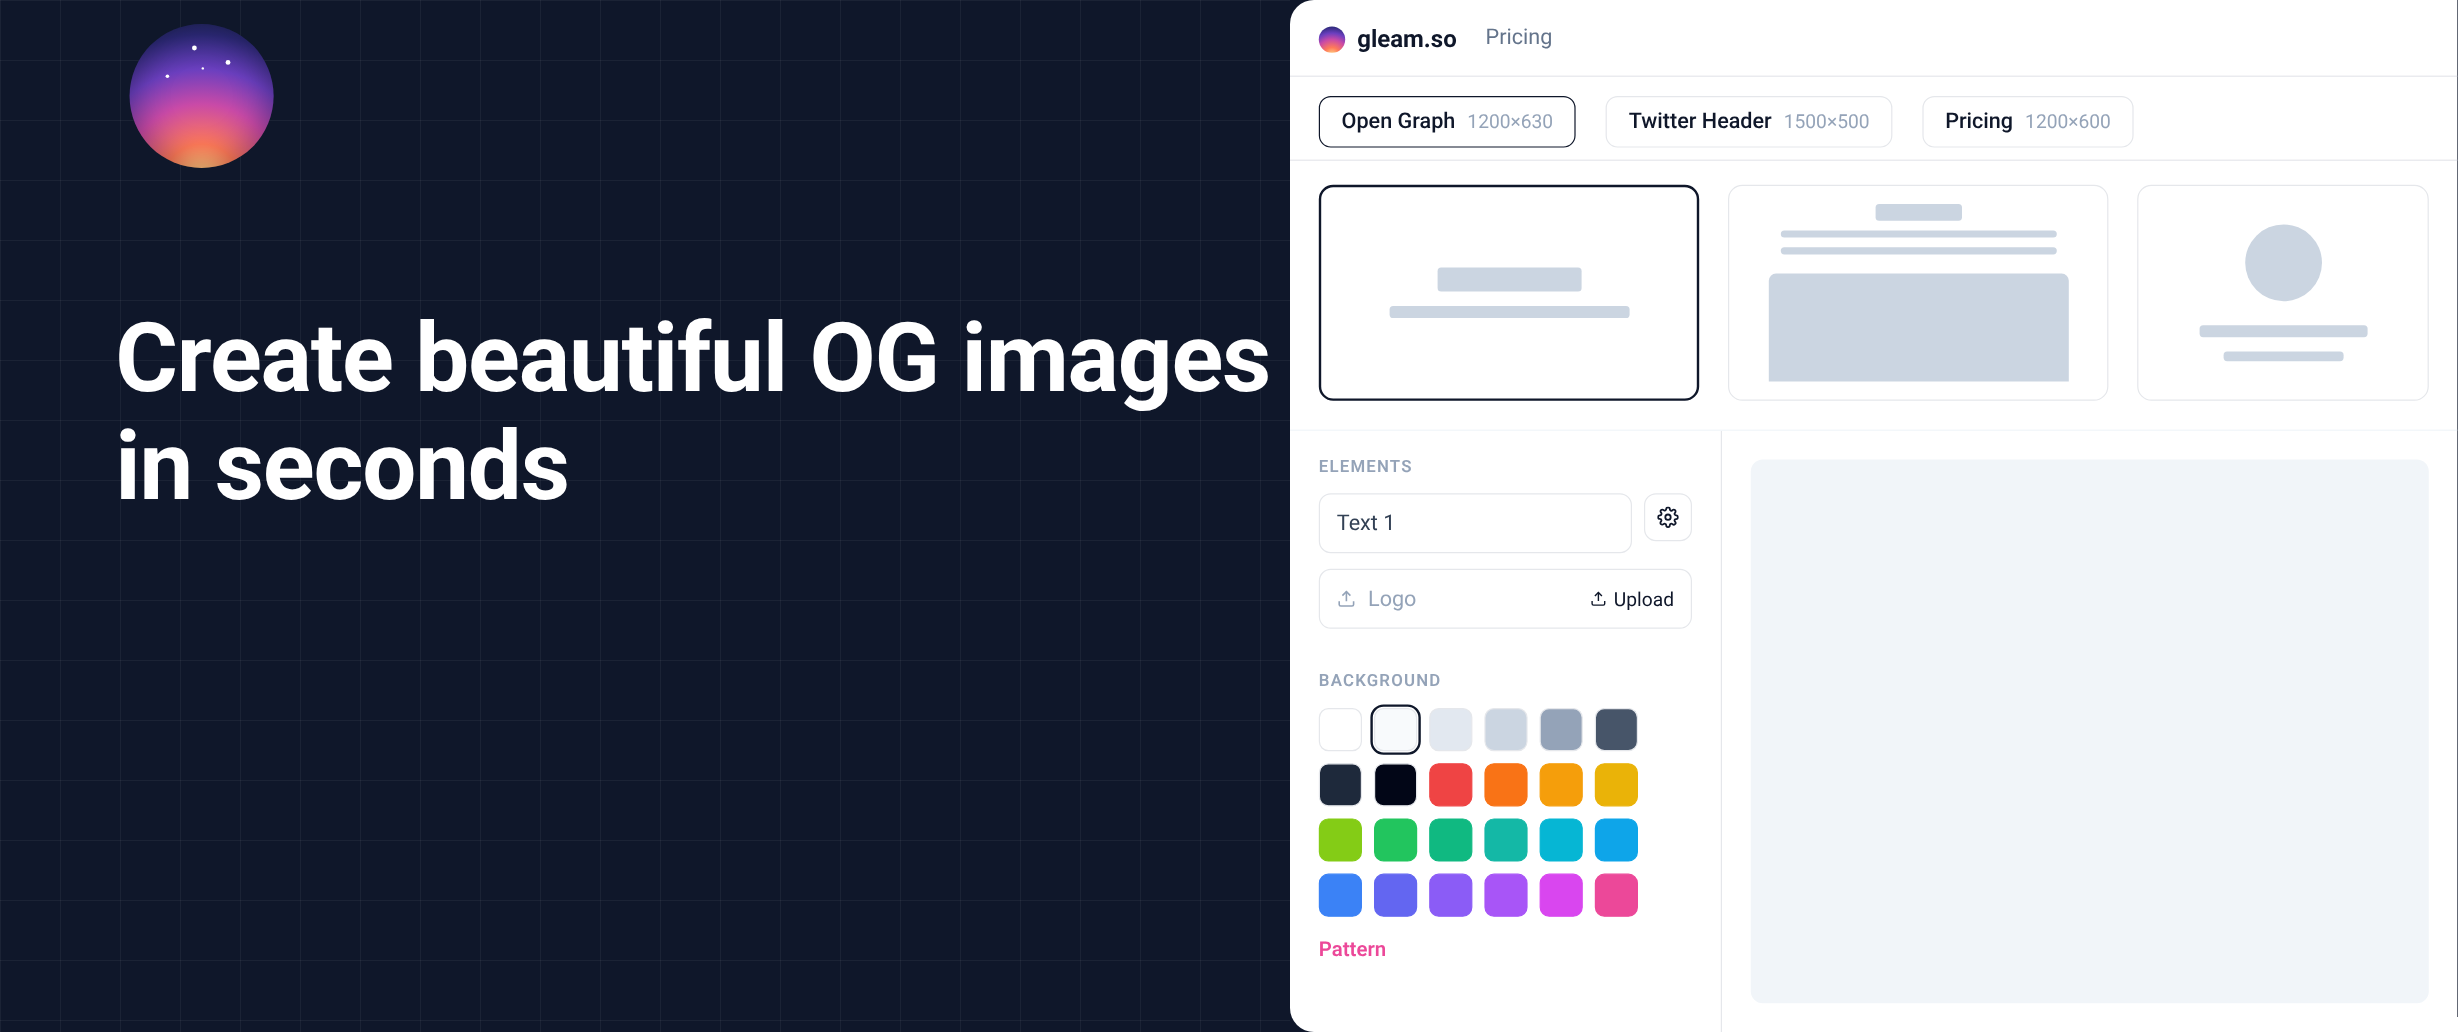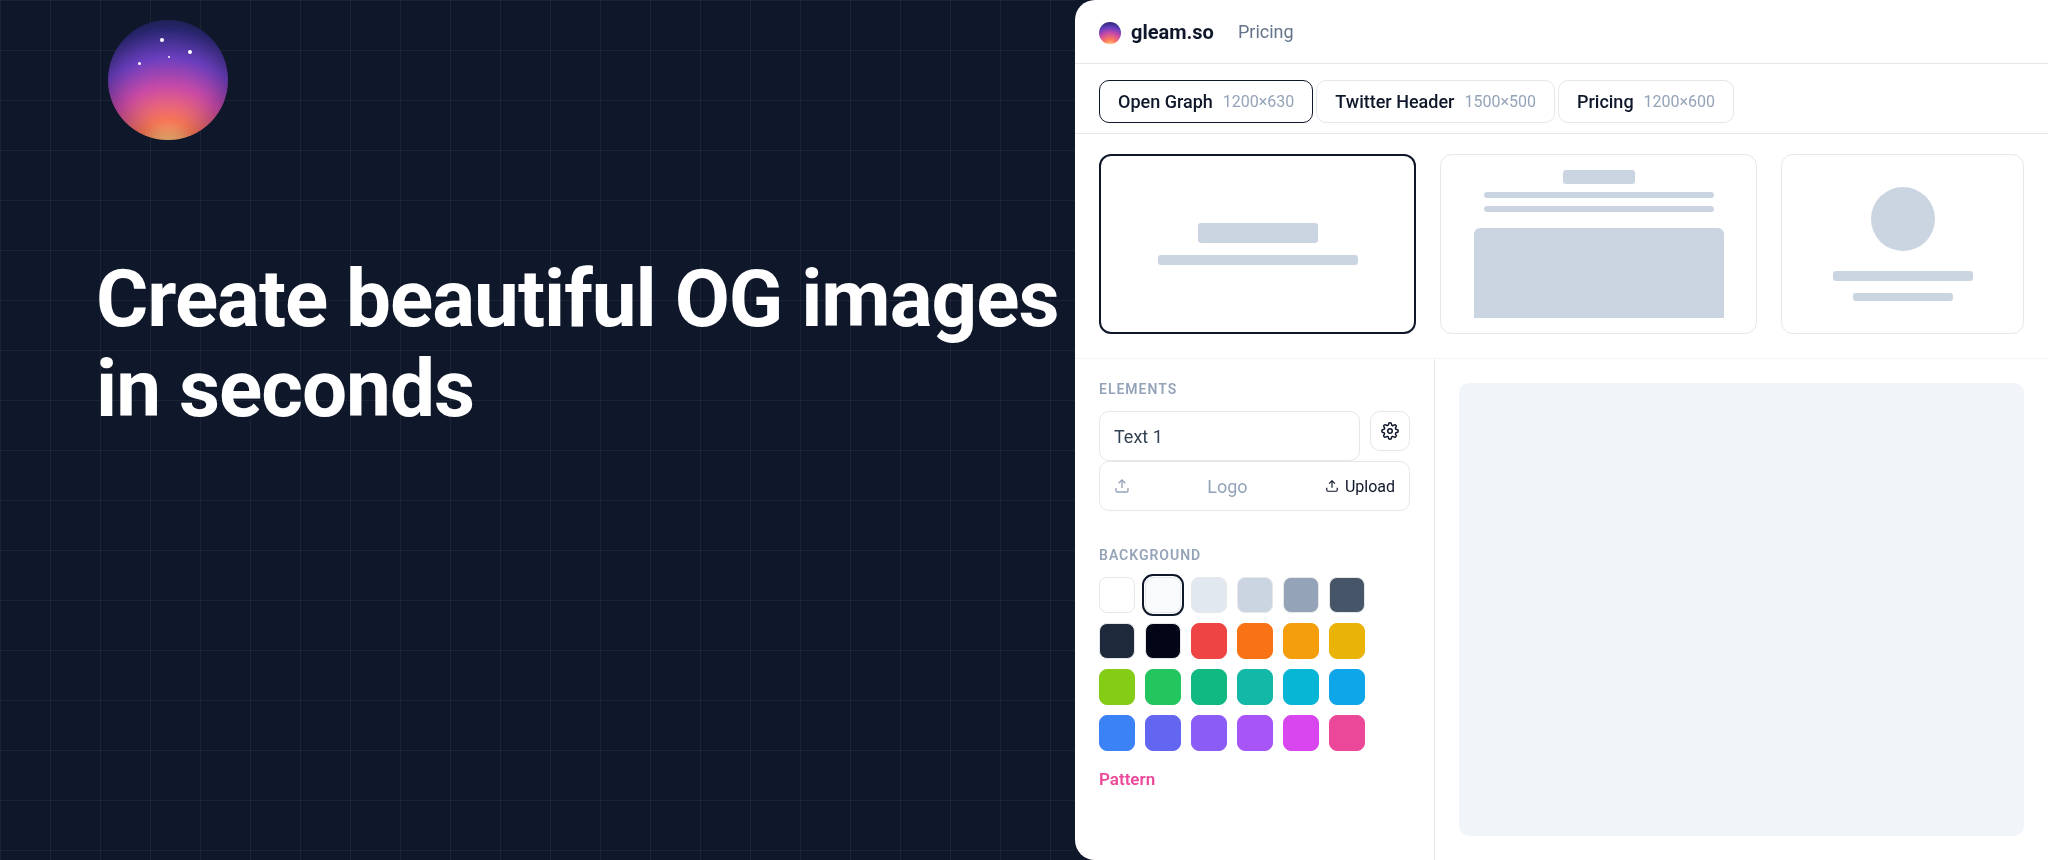--- a/index.html
+++ b/index.html
@@ -56,21 +56,21 @@
   }
   .brand { display:flex; align-items:flex-end; gap:10px; }
   .brand-orb {
     width: 22px; height:22px; border-radius:50%;
     background: radial-gradient(circle at 50% 110%, #ffe28a 0%, #ff7a59 25%, #c94aa7 50%, #6b3fbf 70%, #2d2a7a 90%);
   }
   .brand-name { font-weight:700; font-size:20px; color:#0f172a; }
   .nav-link { font-size:18px; color:#64748b; }
 
   .size-tabs {
-    display:flex; gap:3px; padding: 16px 24px 10px 24px;
+    display:flex; gap:25px; padding: 16px 24px 10px 24px;
     border-bottom: 1px solid #e5e7eb;
   }
   .size-tab {
     display:flex; align-items:center; gap:10px;
     padding: 10px 18px;
     border: 1px solid #e5e7eb;
     border-radius: 10px;
     font-size: 18px;
     background:#fff;
     cursor:pointer;
@@ -114,26 +114,26 @@
     font-size:14px; letter-spacing:1px; color:#94a3b8; font-weight:600;
     text-transform:uppercase; margin-bottom:14px;
   }
   .el-row {
     display:flex; align-items:center; gap:10px;
     border:1px solid #e5e7eb; border-radius:10px;
     height:50px; padding:0 14px; margin-bottom:12px;
     font-size:18px; color:#334155;
   }
   .el-row .grow { flex:1; }
-  .el-row .ghost { color:#94a3b8;text-align:center; }
+  .el-row .ghost { color:#94a3b8; }
   .icon-btn {
     width:40px; height:40px; display:flex; align-items:center; justify-content:center;
     border:1px solid #e5e7eb; border-radius:10px; background:#fff; cursor:pointer;
   }
-  .el-line { display:flex; gap:10px; margin-bottom:0; }
+  .el-line { display:flex; gap:10px; margin-bottom:13px; }
   .el-line .el-row { flex:1; margin-bottom:0; }
 
   .bg-tabs { display:flex; gap:12px; margin-bottom:16px; }
   .bg-tab {
     padding:10px 20px; border-radius:10px; font-size:18px;
     border:1px solid transparent; cursor:pointer; color:#0f172a;
   }
   .bg-tab.active { border-color:#0f172a; }
 
   .swatches { display:flex; flex-wrap:wrap; gap:10px; margin-bottom:18px; }

